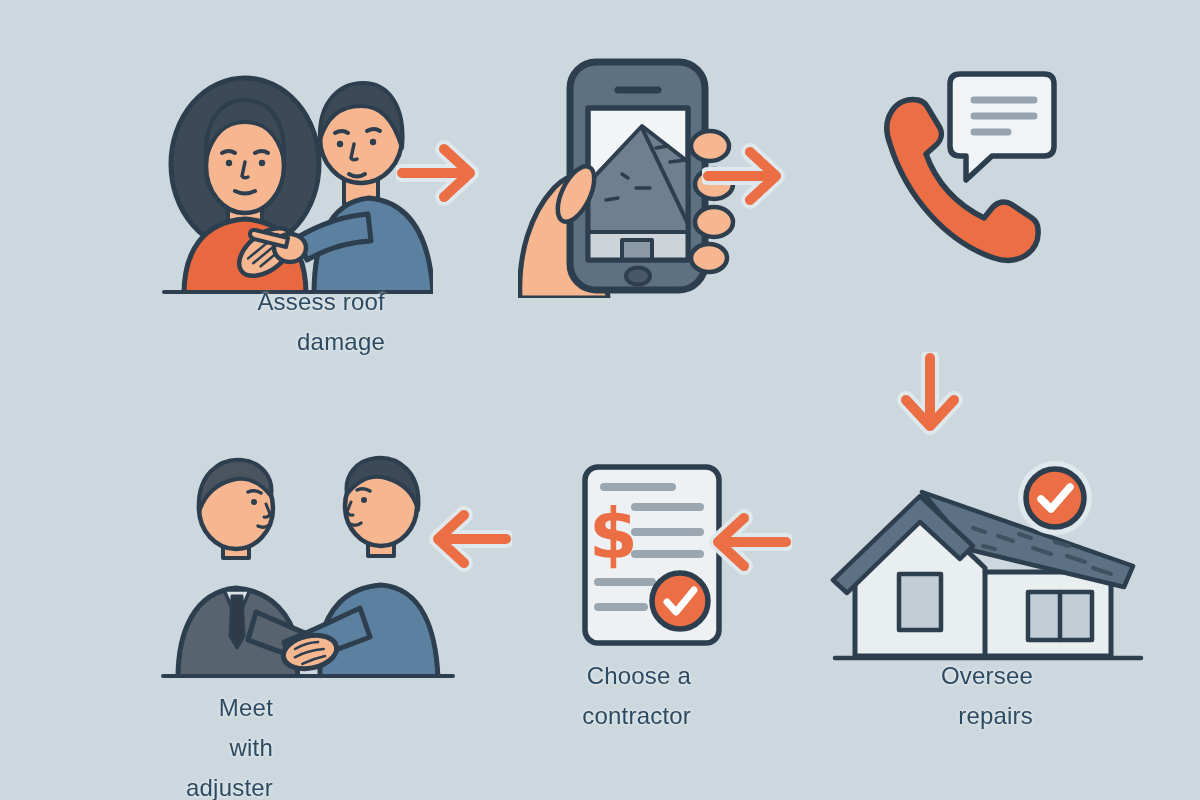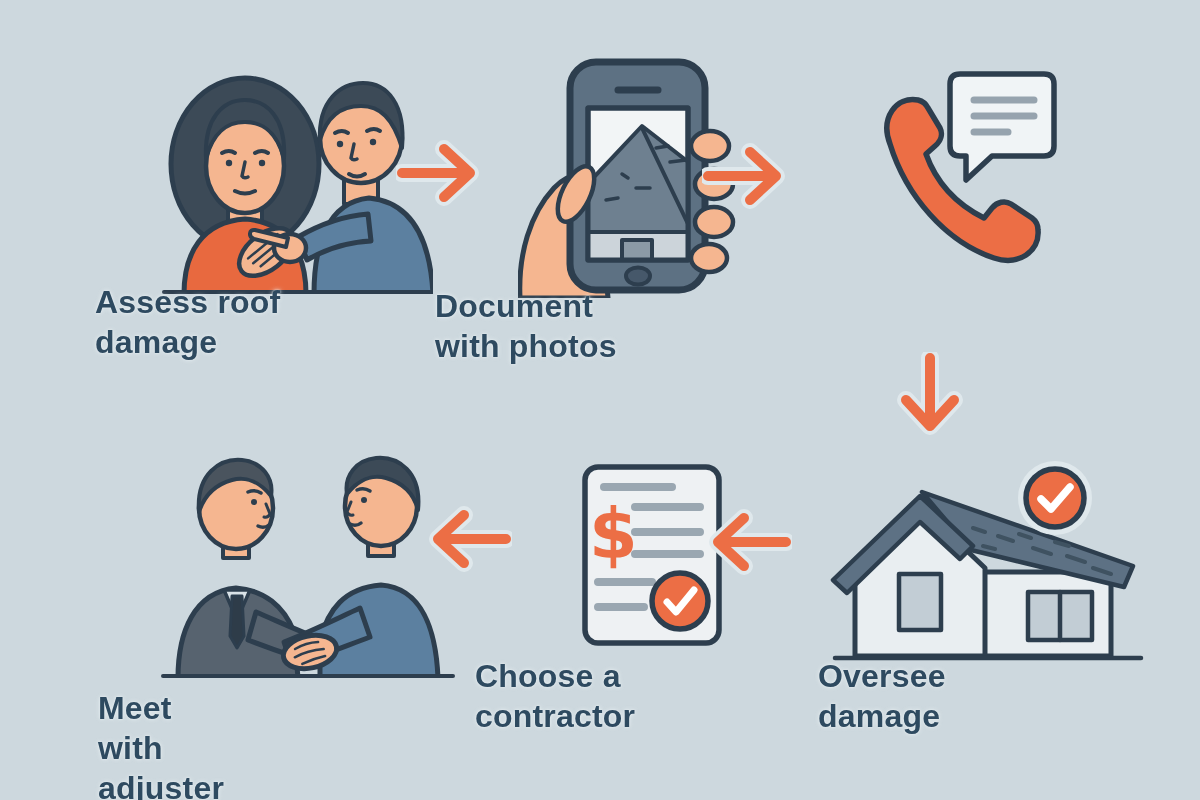--- a/index.html
+++ b/index.html
@@ -9,23 +9,23 @@
     background:#cdd8de;
     overflow:hidden;
     font-family:"Liberation Sans", sans-serif;
   }
   .icon{position:absolute;}
   .icon svg{display:block;width:100%;height:100%;}
   .arrow{position:absolute;}
   .arrow svg{display:block;width:100%;height:100%;}
   .label{
     position:absolute;
-    text-align:left;
-    font-weight:bold;
-    font-size:32px;
+    text-align:right;
+    font-weight:normal;
+    font-size:24px;
     line-height:40px;
     color:#2e4a60;
     white-space:pre-line;
     letter-spacing:0.2px;
     text-shadow:0 0 5px rgba(235,242,245,.85), 0 0 2px rgba(235,242,245,.9);
   }
 </style>
 </head>
 <body>
 
@@ -117,22 +117,20 @@
         <path d="M98,8 H182 Q192,8 192,18 V80 Q192,90 182,90 H130 L104,114 V90 H98 Q88,90 88,80 V18 Q88,8 98,8 Z" fill="#f0f4f6" stroke-width="5.5"></path>
         <path d="M112,34 L172,34 M112,50 L172,50 M112,66 L146,66" fill="none" stroke="#96a3ae" stroke-width="7"></path>
         <path d="M28,78 C18,52 34,30 56,34 C60,35 64,38 66,42 L78,62 C81,68 79,75 73,80 L64,88 C74,116 94,138 122,152 L130,142 C135,136 143,134 149,138 L170,152 C174,155 176,159 176,164 C178,186 156,200 132,192 C84,176 44,130 28,78 Z" fill="#ec6e45" stroke-width="5.5"></path>
       </g>
     </svg>
   </figure>
 
   <div class="label" style="left:95px;top:282px;width:290px">Assess roof
 damage</div>
 
-  <div class="label" style="left:435px;top:286px;width:290px">Document
-with photos</div>
 
 
   <div class="arrow" style="left:894px;top:352px;width:72px;height:92px">
     <svg viewBox="0 0 72 92" xmlns="http://www.w3.org/2000/svg">
       <path d="M36,6 V72 M12,48 L36,74 L60,48" fill="none" stroke="#dfe8ec" stroke-width="18" stroke-linecap="round" stroke-linejoin="round"></path>
       <path d="M36,6 V72 M12,48 L36,74 L60,48" fill="none" stroke="#ec6e45" stroke-width="10" stroke-linecap="round" stroke-linejoin="round"></path>
     </svg>
   </div>
 
   <figure class="icon" style="left:98px;top:424px;width:330px;height:238px">
@@ -217,19 +215,19 @@
         <circle cx="232" cy="42" r="29" fill="#ec6e45" stroke-width="5.5"></circle>
         <path d="M218,43 L228,53 L247,31" fill="none" stroke="#ffffff" stroke-width="7.5" stroke-linecap="round" stroke-linejoin="round"></path>
       </g>
     </svg>
   </figure>
 
   <div class="label" style="left:98px;top:688px;width:175px">Meet
 with
 adjuster</div>
 
-  <div class="label" style="left:475px;top:656px;width:230px">Choose a
+  <div class="label" style="left:461px;top:656px;width:230px">Choose a
 contractor</div>
 
   <div class="label" style="left:818px;top:656px;width:215px">Oversee
-damage</div>
+repairs</div>
 
 </div>
 
 </body></html>

